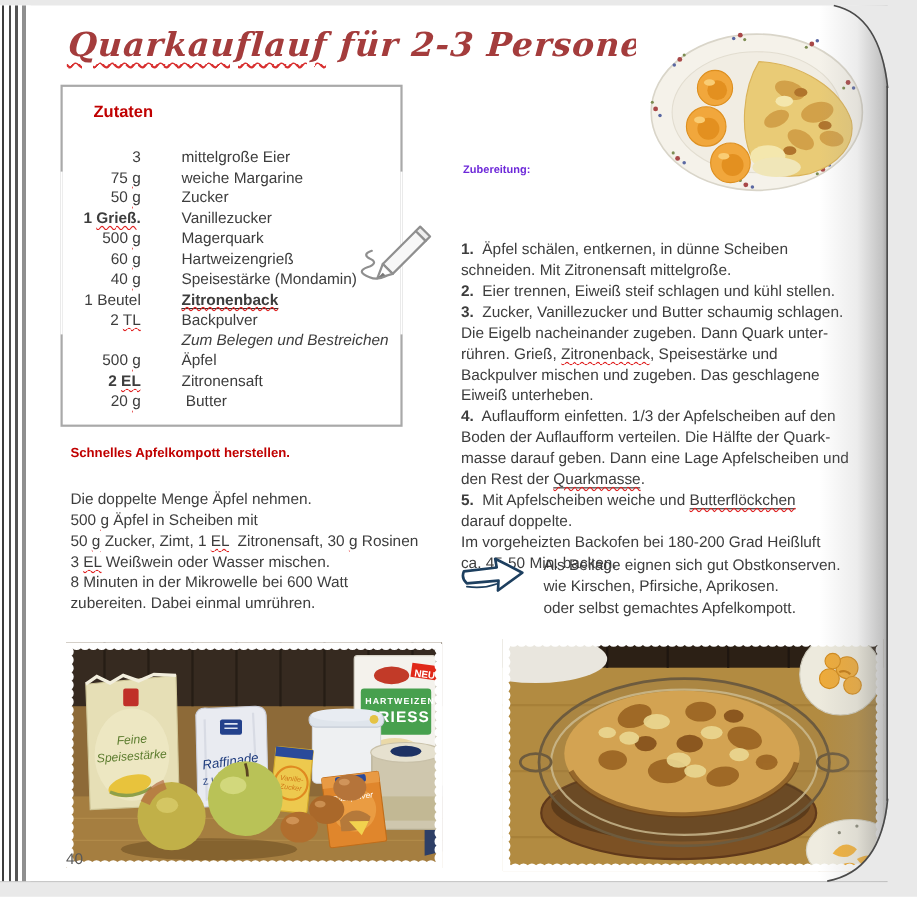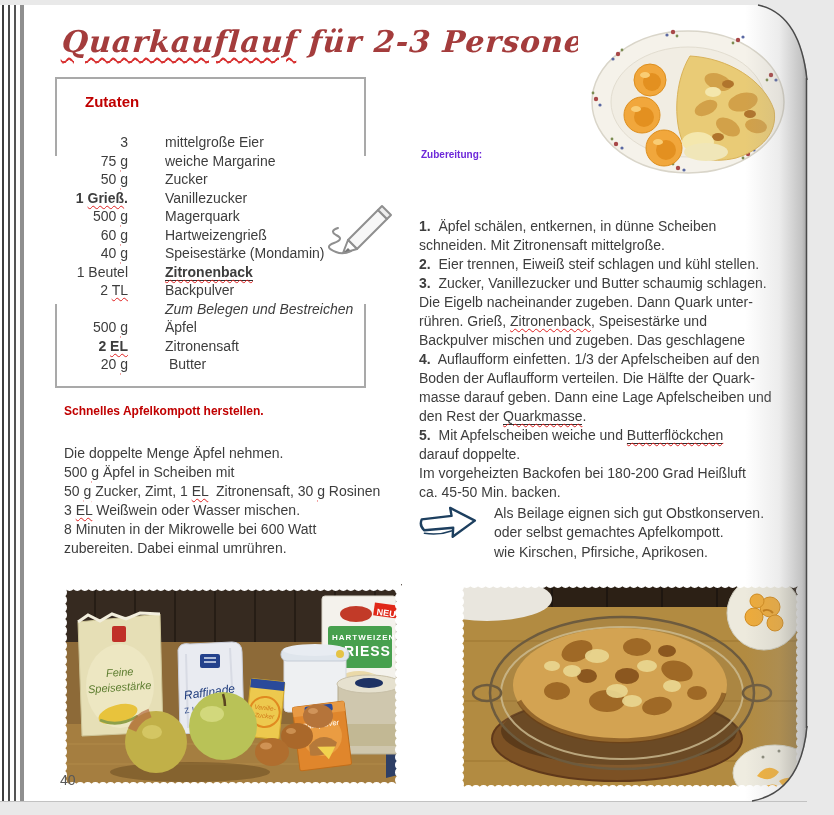--- a/index.html
+++ b/index.html
@@ -154,20 +154,21 @@
 
   <div class="zub-head">Zubereitung:</div>
   <div class="textcol zub-col">
       <div class="line"><span class="seg b">1.</span><span class="seg">  Äpfel schälen, entkernen, in dünne Scheiben</span></div>
       <div class="line"><span class="seg">schneiden. Mit Zitronensaft mittelgroße.</span></div>
       <div class="line"><span class="seg b">2.</span><span class="seg">  Eier trennen, Eiweiß steif schlagen und kühl stellen.</span></div>
       <div class="line"><span class="seg b">3.</span><span class="seg">  Zucker, Vanillezucker und Butter schaumig schlagen.</span></div>
       <div class="line"><span class="seg">Die Eigelb nacheinander zugeben. Dann Quark unter-</span></div>
       <div class="line"><span class="seg">rühren. Grieß, </span><span class="seg w">Zitronenback</span><span class="seg">, Speisestärke und</span></div>
       <div class="line"><span class="seg">Backpulver mischen und zugeben. Das geschlagene</span></div>
+      <div class="line"><span class="seg">Eiweiß unterheben.</span></div>
       <div class="line"><span class="seg b">4.</span><span class="seg">  Auflaufform einfetten. 1/3 der Apfelscheiben auf den</span></div>
       <div class="line"><span class="seg">Boden der Auflaufform verteilen. Die Hälfte der Quark-</span></div>
       <div class="line"><span class="seg">masse darauf geben. Dann eine Lage Apfelscheiben und</span></div>
       <div class="line"><span class="seg">den Rest der </span><span class="seg u w">Quarkmasse</span><span class="seg">.</span></div>
       <div class="line"><span class="seg b">5.</span><span class="seg">  Mit Apfelscheiben weiche und </span><span class="seg u w">Butterflöckchen</span></div>
       <div class="line"><span class="seg">darauf doppelte.</span></div>
       <div class="line"><span class="seg">Im vorgeheizten Backofen bei 180-200 Grad Heißluft</span></div>
       <div class="line"><span class="seg">ca. 45-50 Min. backen.</span></div>
     </div>
 
@@ -182,22 +183,22 @@
     </div>
 
   <svg style="position:absolute;left:416px;top:502px;" width="66" height="44" viewBox="0 0 66 44">
     <g transform="rotate(-3 33 22)" fill="#ffffff" stroke="#1d3f5f" stroke-width="2.4" stroke-linejoin="round" stroke-linecap="round">
       <path d="M6,16 L36,14 L35,6 L59,20 L36,35 L37,26 L8,27 Q3,22 6,16 Z"></path>
       <path d="M8,30 Q22,33 35,29" fill="none" stroke-width="1.6"></path>
     </g>
   </svg>
   <div class="textcol beilage-col">
       <div class="line"><span class="seg">Als Beilage eignen sich gut Obstkonserven.</span></div>
+      <div class="line"><span class="seg">wie Kirschen, Pfirsiche, Aprikosen.</span></div>
       <div class="line"><span class="seg">oder selbst gemachtes Apfelkompott.</span></div>
-      <div class="line"><span class="seg">wie Kirschen, Pfirsiche, Aprikosen.</span></div>
     </div>
 
   <svg style="position:absolute;left:60px;top:584px;" width="342" height="205" viewBox="0 0 342 205">
     <rect width="342" height="205" fill="#8d6a38"></rect>
     <rect width="342" height="58" fill="#362a20"></rect>
     <g stroke="#261d15" stroke-width="2">
         <path d="M35,0V58"></path>
         <path d="M75,0V58"></path>
         <path d="M115,0V58"></path>
         <path d="M155,0V58"></path>

